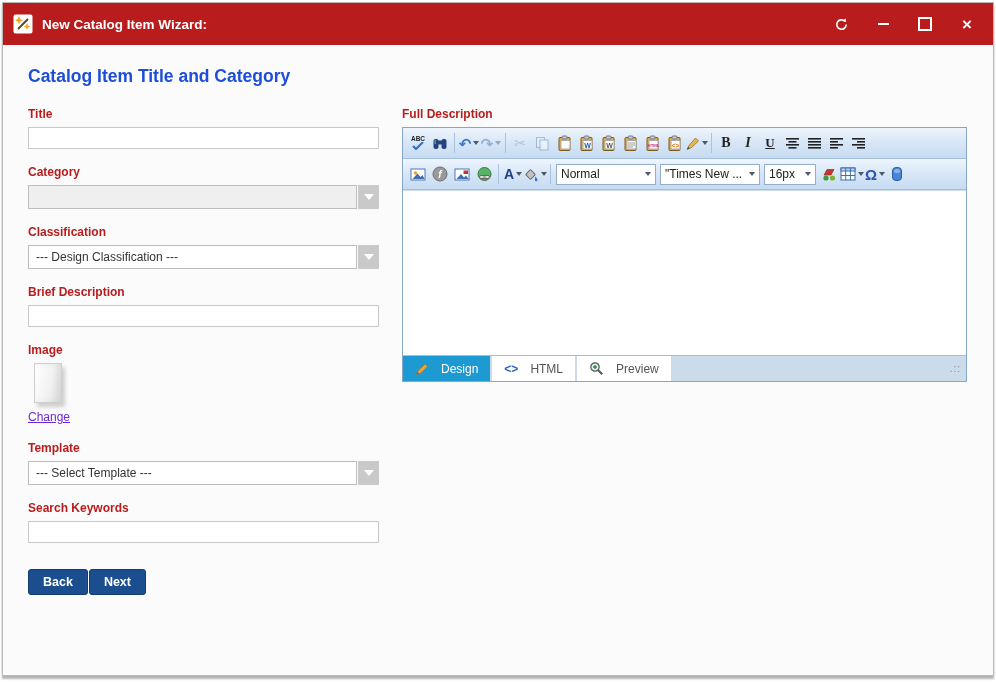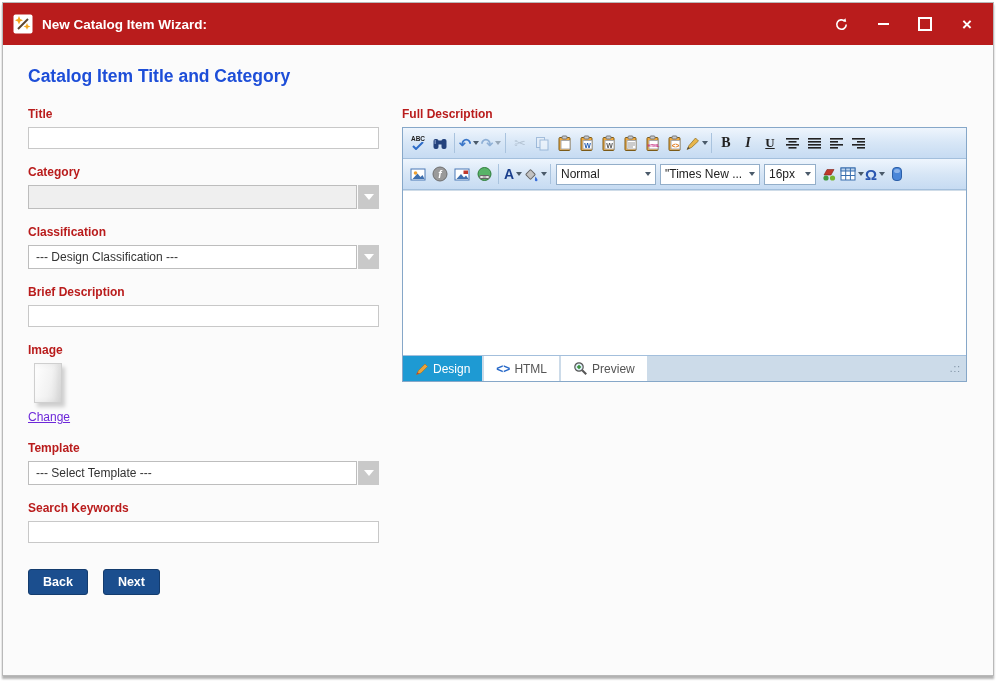--- a/index.html
+++ b/index.html
@@ -31,21 +31,21 @@
               display:flex;align-items:center;padding:0 7px;box-sizing:border-box;}
   .combofield.disabled{background:#efefef;color:#888;}
   .combobtn{width:21px;height:24px;flex:none;background:#c9c9c9;display:flex;align-items:center;
             justify-content:center;margin-left:1px;cursor:default;}
   .combobtn .tri{width:0;height:0;border-left:5px solid transparent;border-right:5px solid transparent;
             border-top:6px solid #fff;}
   .softbox{width:26px;height:38px;margin:2px 0 4px 6px;border:1px solid #cfcfcf;
            background:linear-gradient(105deg,#ffffff 0%,#f2f2f2 55%,#dedede 100%);
            box-shadow:3px 4px 4px rgba(0,0,0,.18), inset -4px 0 6px rgba(0,0,0,.06);}
   .changelink{font-size:12px;color:#6d28d9;text-decoration:underline;cursor:pointer;}
-  .btnrow{margin-top:26px;display:flex;gap:15px;}
+  .btnrow{margin-top:26px;display:flex;gap:1px;}
   .navbtn{background:#1b4e8e;border:1px solid #143c6e;color:#fff;font-weight:bold;font-size:12.5px;
           padding:5px 14px;border-radius:3px;font-family:inherit;cursor:default;}
   
   .editor{border:1px solid #86a7c8;background:#fff;height:253px;display:flex;flex-direction:column;}
   .toolbar{height:30px;flex:none;display:flex;align-items:center;padding:0 4px;
            background:linear-gradient(#eef5fd,#d7e6f6 50%,#c6dbf2);border-bottom:1px solid #a3bfdc;}
   .tbtn{min-width:22px;height:24px;display:flex;align-items:center;justify-content:center;
         border-radius:2px;cursor:default;flex:none;position:relative;}
   .tsep{width:1px;height:20px;background:#a9c3de;margin:0 3px;flex:none;}
   .caret{width:0;height:0;border-left:3px solid transparent;border-right:3px solid transparent;
@@ -59,21 +59,21 @@
   .glyph-u{font-family:"Liberation Serif","DejaVu Serif",serif;font-weight:bold;font-size:13px;color:#222;text-decoration:underline;}
   .glyph-a{font-weight:bold;font-size:14px;color:#1a3e8c;line-height:1;}
   .glyph-o{font-weight:bold;font-size:15px;color:#2a56b0;line-height:1;}
   .abc{display:flex;flex-direction:column;align-items:center;line-height:1;}
   .abc .t{font-size:6.5px;font-weight:bold;color:#222;letter-spacing:0;}
   .tselect{display:flex;align-items:center;height:21px;background:#fff;border:1px solid #93aec9;
            font-size:12px;color:#222;padding:0 4px;box-sizing:border-box;margin:0 2px;cursor:default;}
   .tselect .lbl{flex:1;overflow:hidden;white-space:nowrap;}
   .canvas{flex:1;background:#fff;border-top:1px solid #cfdce8;}
   .tabstrip{height:25px;flex:none;background:#ccdbe9;display:flex;align-items:stretch;border-top:1px solid #a3bfdc;}
-  .tab{display:flex;align-items:center;gap:4px;padding:0 12px;font-size:12px;color:#555;background:#fff;
+  .tab{display:flex;align-items:center;gap:12px;padding:0 12px;font-size:12px;color:#555;background:#fff;
        margin-right:2px;cursor:default;}
   .tab.active{background:#1e9ad3;color:#fff;}
   .grip{margin-left:auto;align-self:center;padding-right:5px;color:#7a8da0;font-size:10px;letter-spacing:1px;}
   svg{display:block;}
 </style>
 </head>
 <body>
 
 <div class="stage">
 <div class="window">

